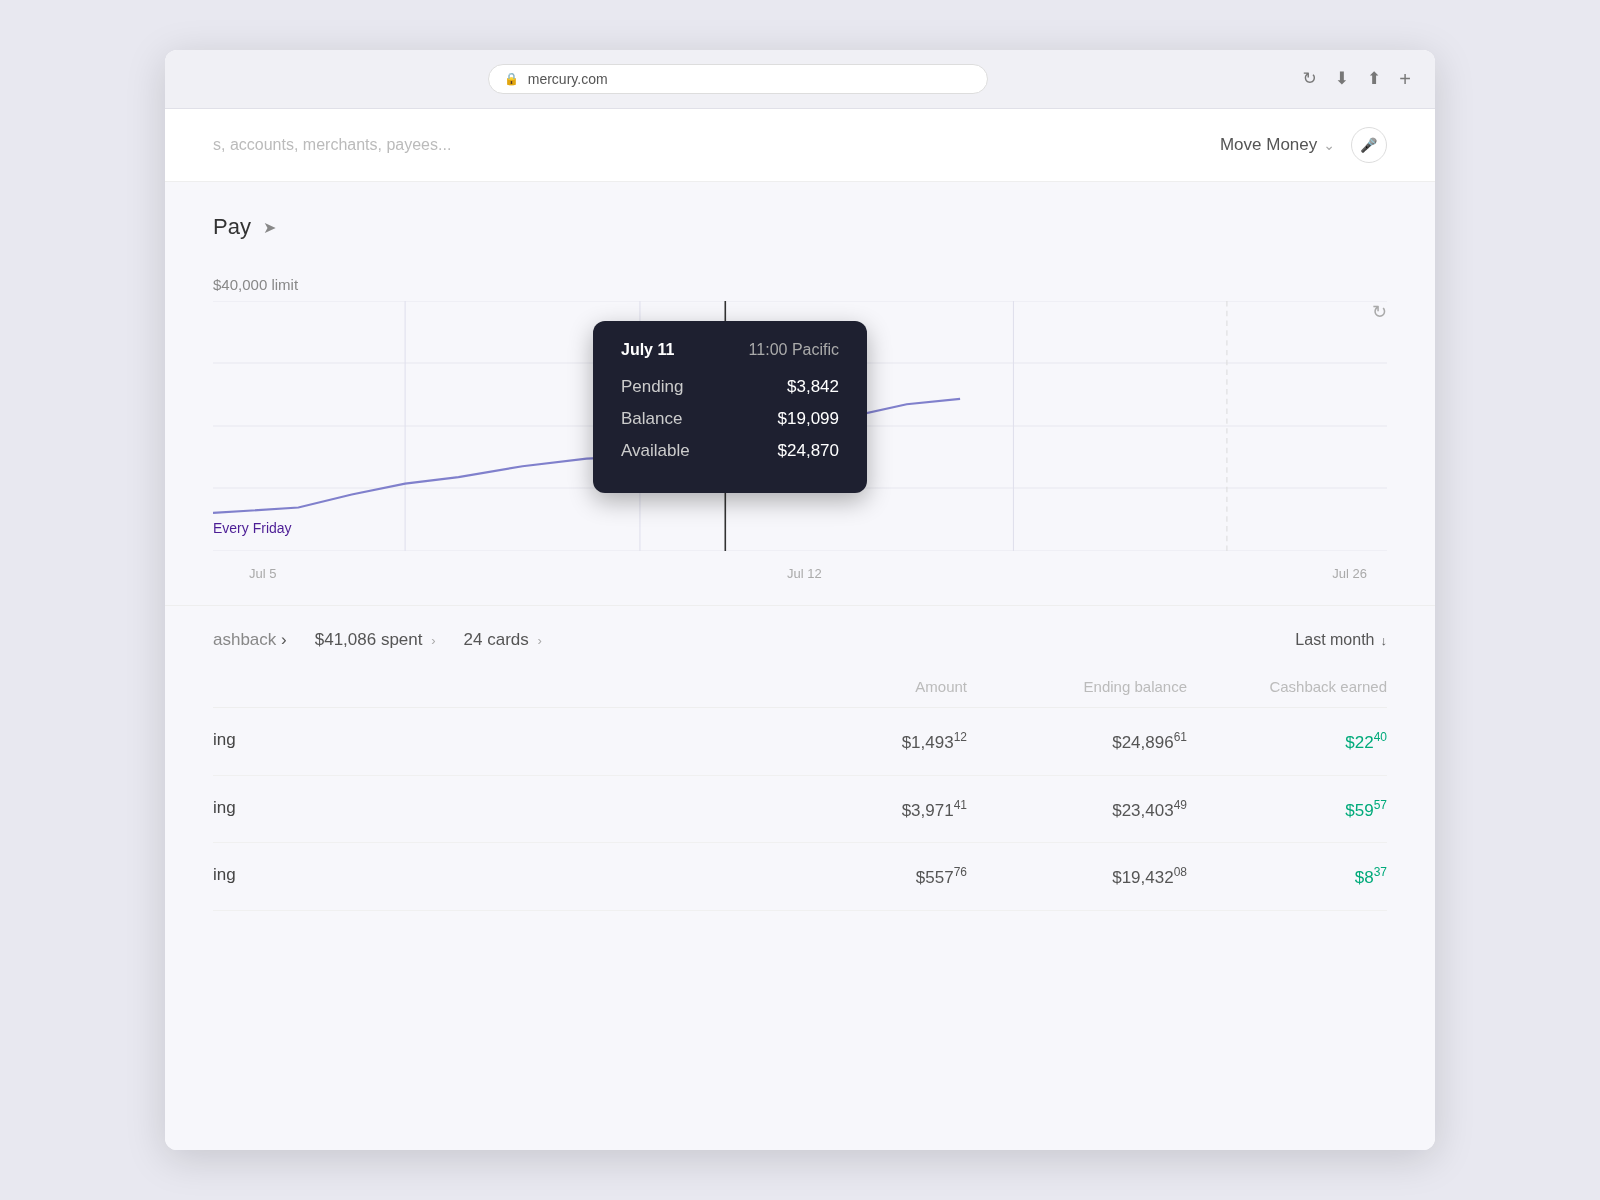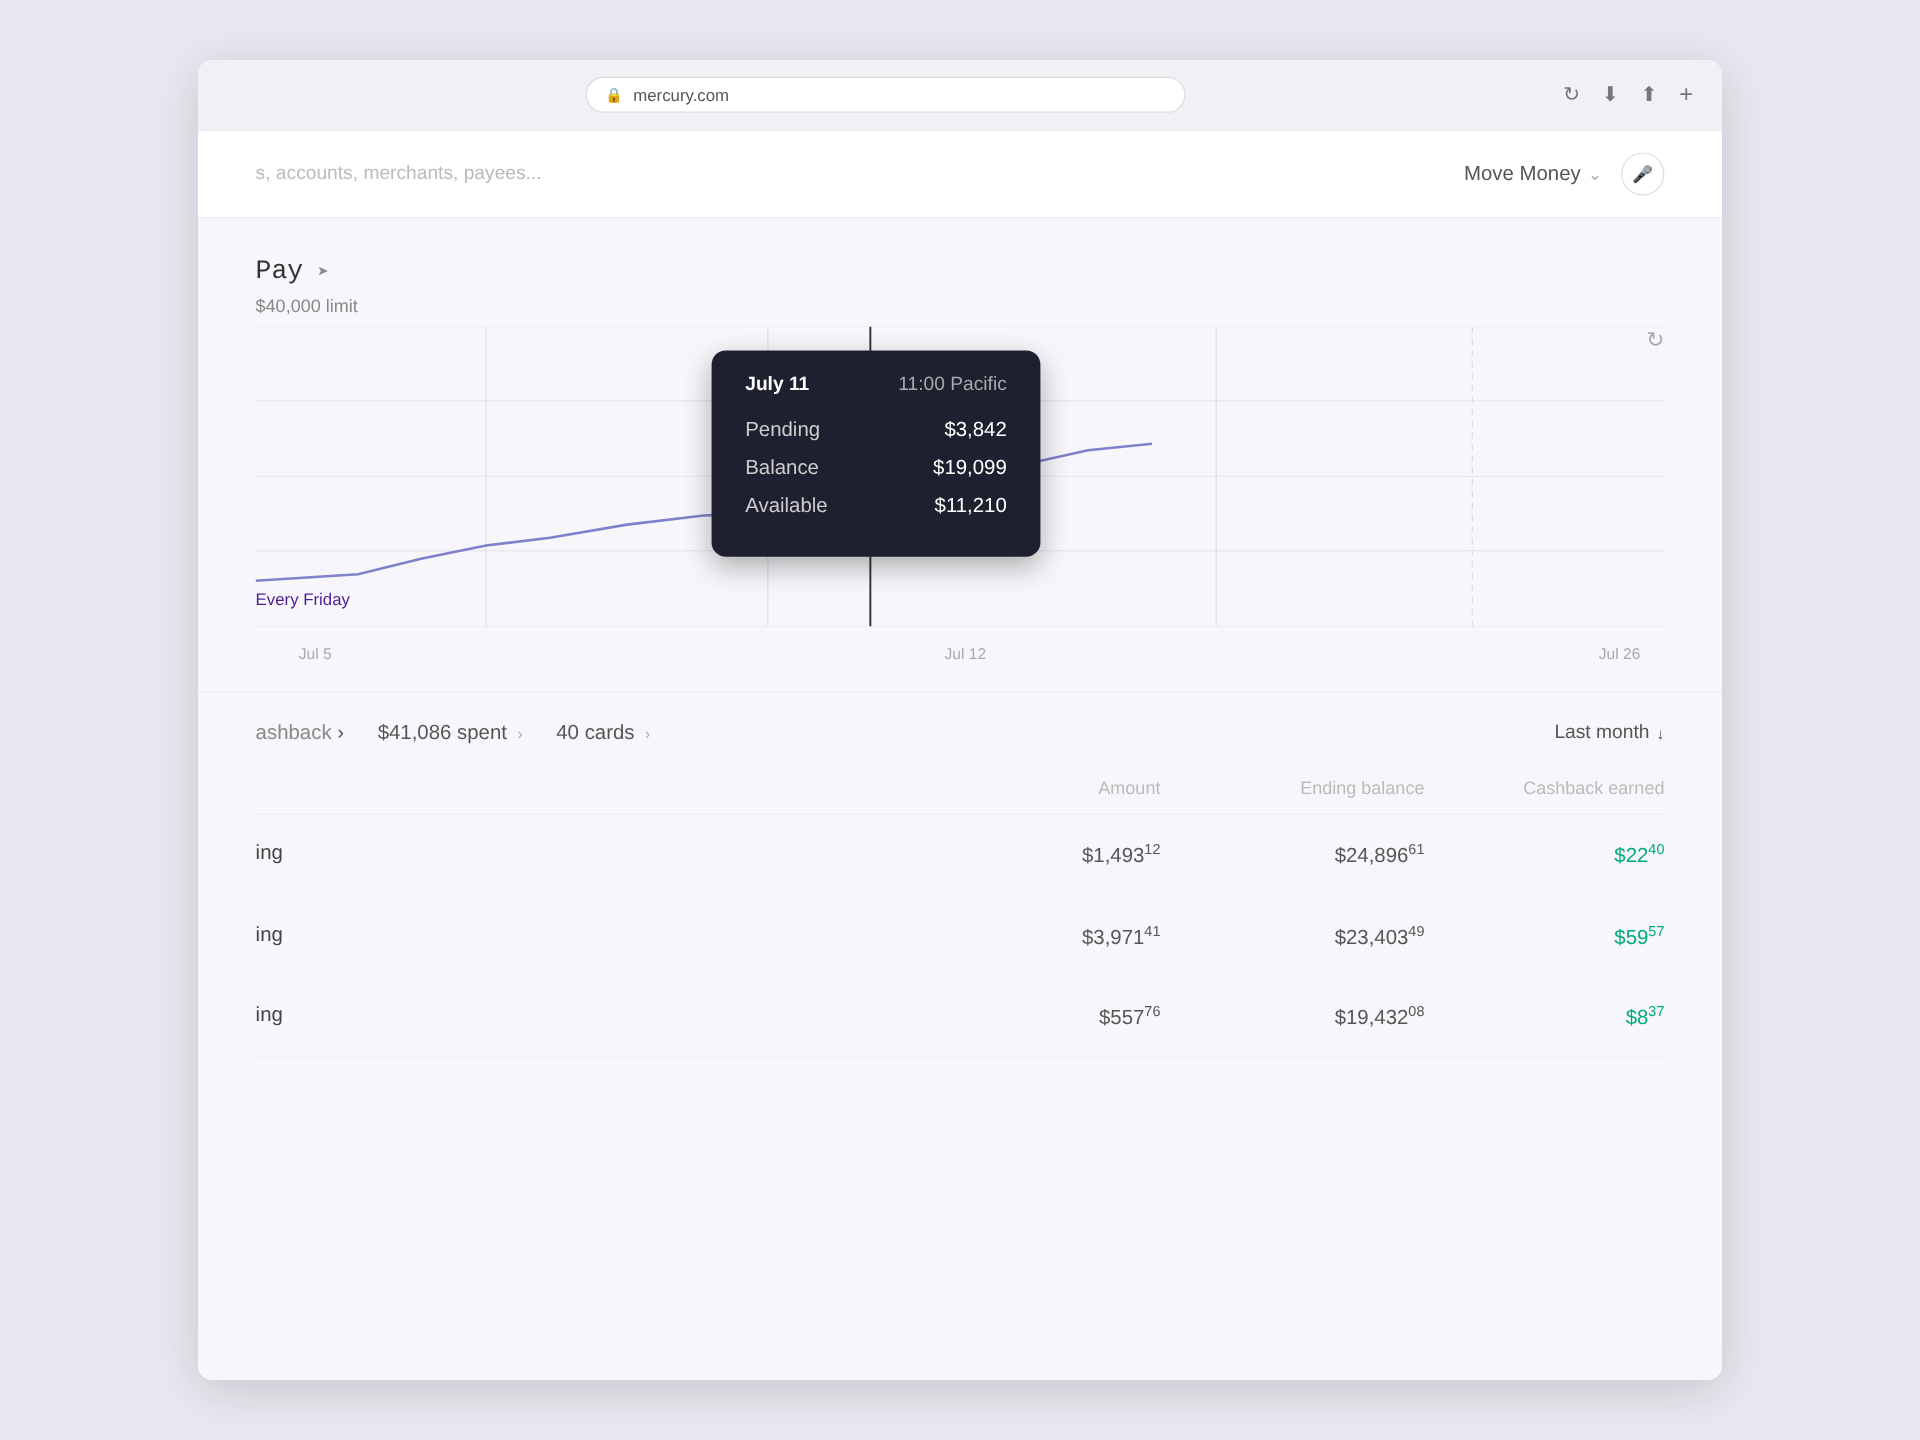--- a/index.html
+++ b/index.html
@@ -116,22 +116,21 @@
     .main-area {
       padding: 32px 48px;
       position: relative;
     }
 
     
     .pay-section {
       display: flex;
       align-items: center;
       gap: 12px;
-      margin-bottom: 8px;
-      font-family: Liberation Mono, monospace;
+      margin-bottom: 36px;
     }
 
     .pay-label {
       font-size: 22px;
       color: #333;
       font-weight: 500;
     }
 
     .pay-icon {
       color: #888;
@@ -369,38 +368,38 @@
           <div class="tooltip-row">
             <span class="tooltip-row-label">Pending</span>
             <span class="tooltip-row-value">$3,842</span>
           </div>
           <div class="tooltip-row">
             <span class="tooltip-row-label">Balance</span>
             <span class="tooltip-row-value">$19,099</span>
           </div>
           <div class="tooltip-row">
             <span class="tooltip-row-label">Available</span>
-            <span class="tooltip-row-value">$11,210</span>
+            <span class="tooltip-row-value">$24,870</span>
           </div>
         </div>
 
       </div>
 
       <div class="divider"></div>
 
       <div class="cards-section">
         <span class="cards-stat">
           ashback <span>›</span>
         </span>
         <span class="cards-stat">
           <span>$41,086 spent</span>
           <span class="chevron">›</span>
         </span>
         <span class="cards-stat">
-          <span>40 cards</span>
+          <span>24 cards</span>
           <span class="chevron">›</span>
         </span>
 
         <button class="last-month-btn">
           <span>Last month</span>
           <span style="font-size:13px;">↓</span>
         </button>
       </div>
 
       <div class="table-header">

